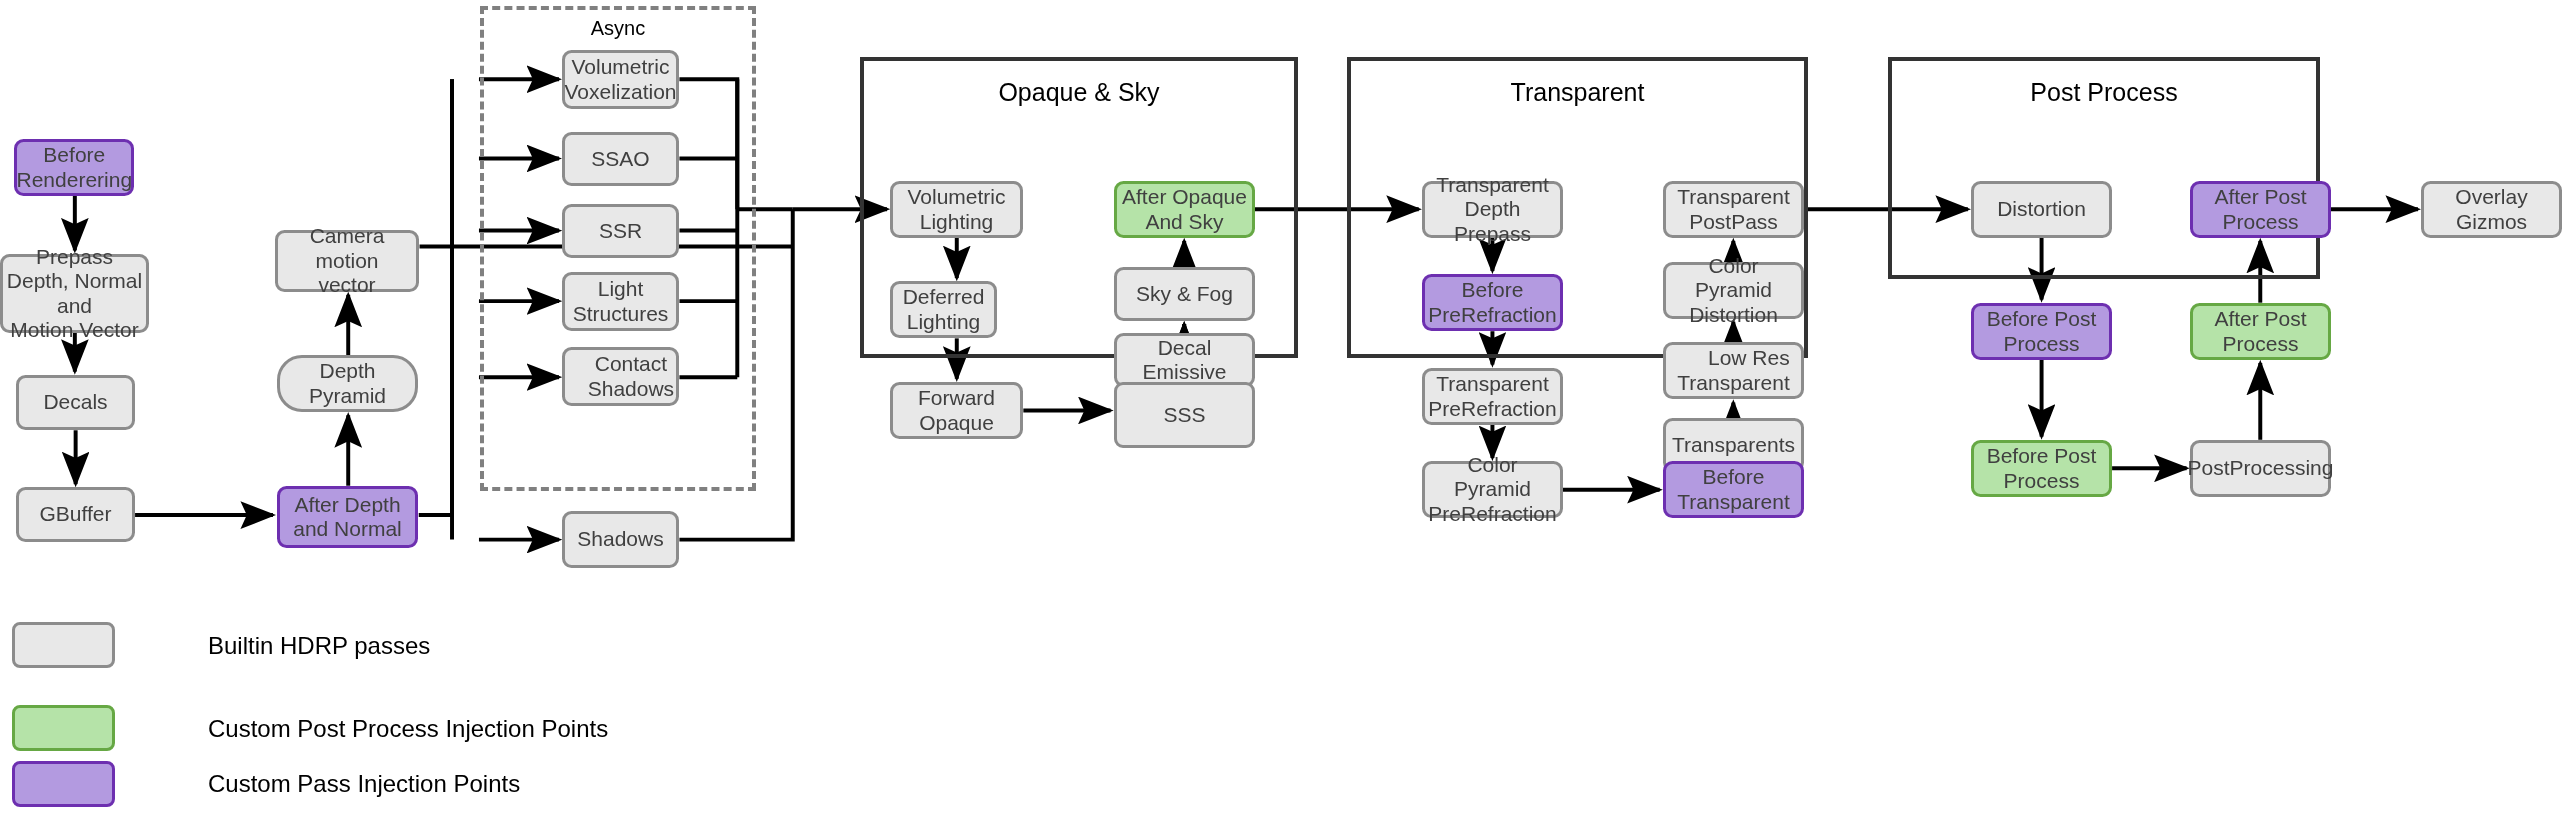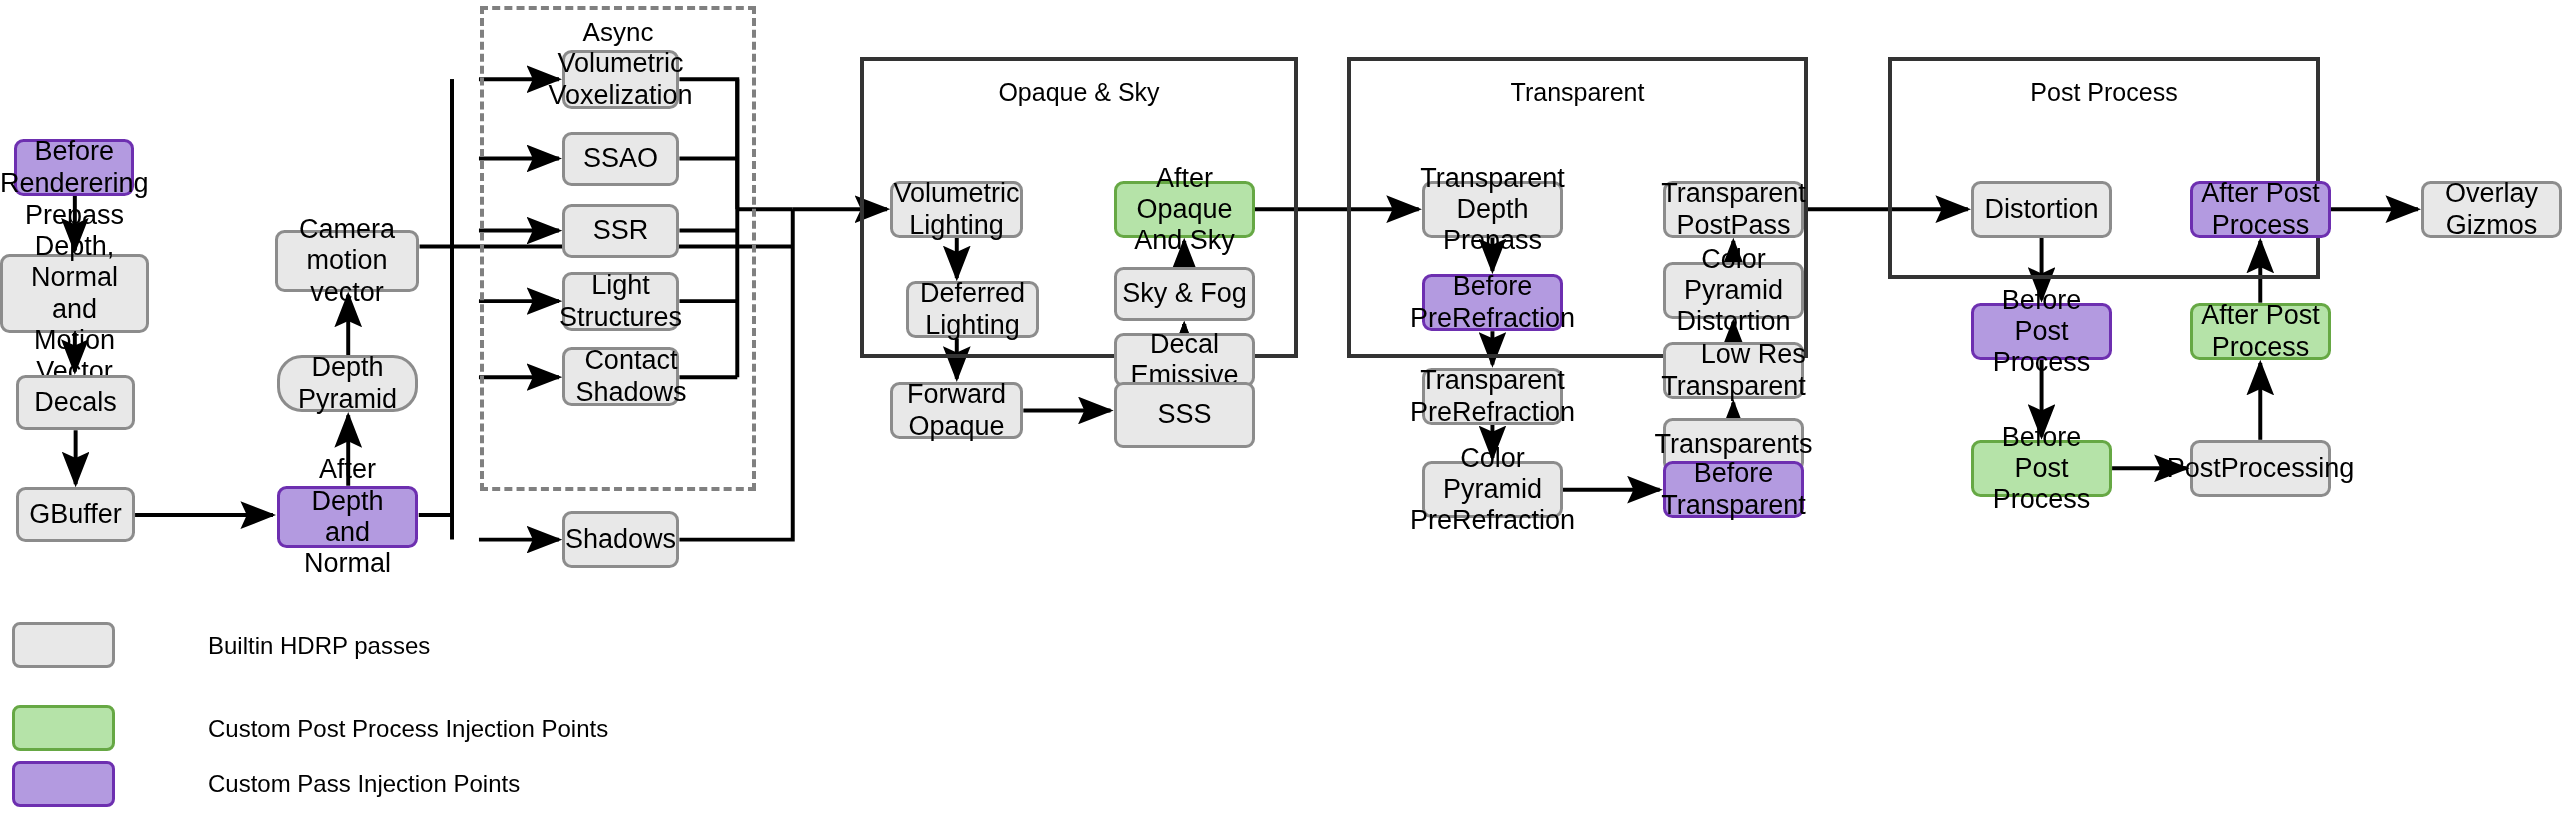--- a/index.html
+++ b/index.html
@@ -41,35 +41,35 @@
   .async-group {
     position: absolute;
     box-sizing: border-box;
     border: 4px dashed #808080;
     background: transparent;
   }
   .async-title {
     position: absolute;
     width: 100%;
     text-align: center;
-    font-size: 26px;
+    font-size: 20px;
     color: #000000;
   }
   
   .node {
     position: absolute;
     box-sizing: border-box;
     display: flex;
     align-items: center;
     justify-content: center;
     text-align: center;
     border-radius: 9.5px;
-    font-size: 27px;
+    font-size: 21px;
     line-height: 1.16;
-    color: #000000;
+    color: #404040;
     padding: 1.6px 3.2px;
     white-space: pre-line;
   }
   .n-gray   { background: #e8e8e8; border: 3.2px solid #8c8c8c; }
   .n-purple { background: #b39ae0; border: 3.2px solid #6d2fb0; }
   .n-green  { background: #b5e3a8; border: 3.2px solid #66a844; }
 
   
   .legend-swatch {
     position: absolute;
@@ -205,21 +205,21 @@
 Voxelization</div>
       <div class="node n-gray" style="left: 562px; top: 132px; width: 117px; height: 54px;">SSAO</div>
       <div class="node n-gray" style="left: 562px; top: 204px; width: 117px; height: 54px;">SSR</div>
       <div class="node n-gray" style="left: 562px; top: 272px; width: 117px; height: 59px;">Light
 Structures</div>
       <div class="node n-gray" style="left: 562px; top: 347px; width: 117px; height: 59px; padding-left: 24px;">Contact
 Shadows</div>
       <div class="node n-gray" style="left: 562px; top: 511px; width: 117px; height: 57px;">Shadows</div>
       <div class="node n-gray" style="left: 890px; top: 181px; width: 133px; height: 57px;">Volumetric
 Lighting</div>
-      <div class="node n-gray" style="left: 890px; top: 281px; width: 133px; height: 57px; margin-left: 16px;">Deferred
+      <div class="node n-gray" style="left: 890px; top: 281px; width: 107px; height: 57px;">Deferred
 Lighting</div>
       <div class="node n-gray" style="left: 890px; top: 382px; width: 133px; height: 57px;">Forward
 Opaque</div>
       <div class="node n-green" style="left: 1114px; top: 181px; width: 141px; height: 57px;">After Opaque
 And Sky</div>
       <div class="node n-gray" style="left: 1114px; top: 267px; width: 141px; height: 54px;">Sky &amp; Fog</div>
       <div class="node n-gray" style="left: 1114px; top: 333px; width: 141px; height: 54px;">Decal Emissive</div>
       <div class="node n-gray" style="left: 1114px; top: 382px; width: 141px; height: 66px; border-radius: 9px;">SSS</div>
       <div class="node n-gray" style="left: 1422px; top: 181px; width: 141px; height: 57px;">Transparent
 Depth Prepass</div>

